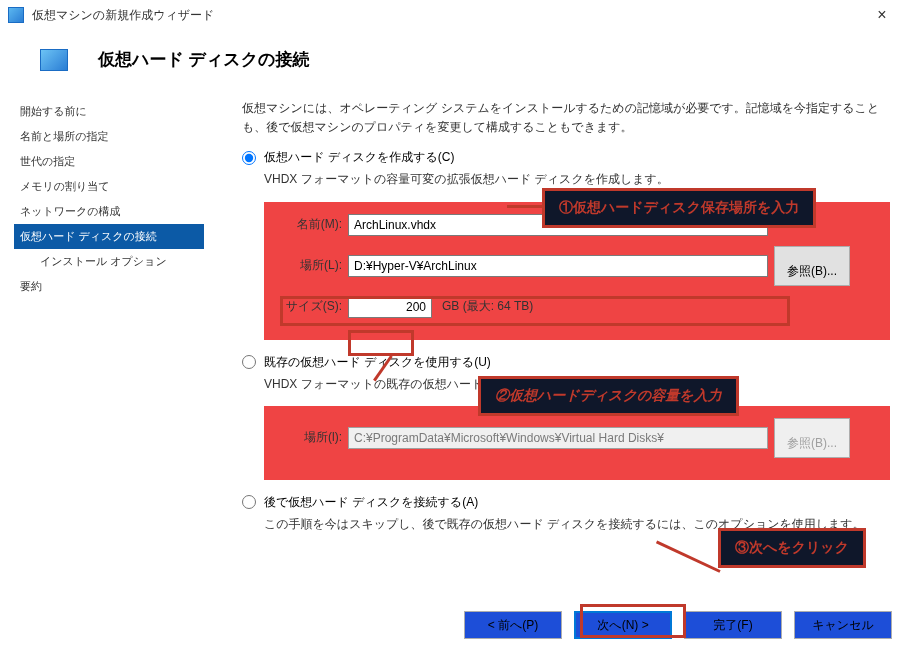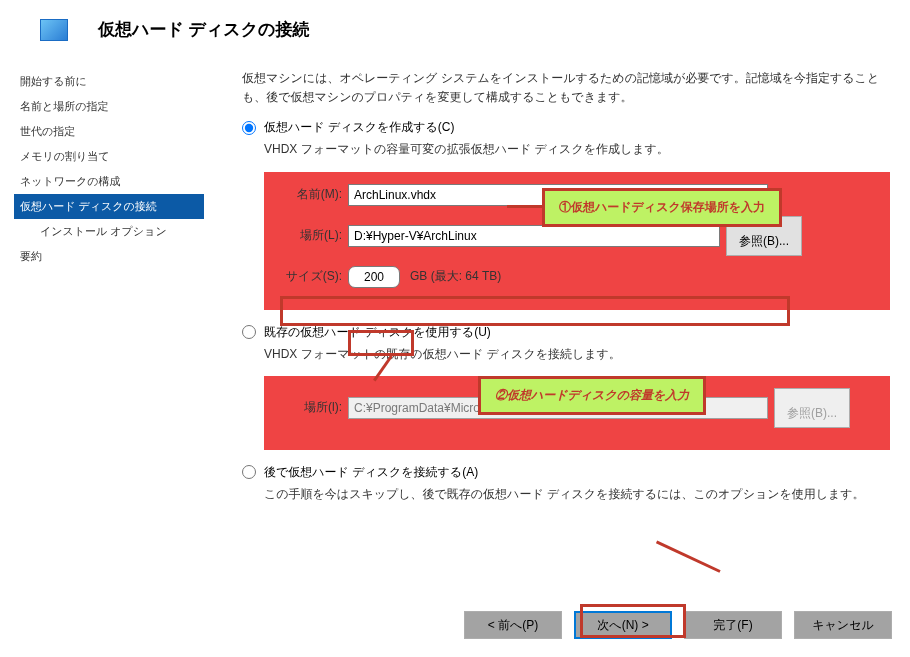--- a/index.html
+++ b/index.html
@@ -27,32 +27,37 @@
   .form-panel { margin-left: 22px; margin-bottom: 14px; padding: 12px 10px; background: #ef4444; }
   .form-row { display: flex; align-items: center; margin-bottom: 10px; gap: 6px; }
   .form-row .lbl { width: 68px; text-align: right; font-size: 12px; color: #333; }
   .form-row input[type=text] { height: 22px; border: 1px solid #7a7a7a; padding: 2px 5px; font-size: 12px; font-family: inherit; }
   .form-row input[disabled] { background: #f0f0f0; color: #7a7a7a; border-color: #a0a0a0; }
   .form-row .after { font-size: 12px; color: #333; margin-left: 4px; }
   .browse-btn { height: 40px; padding: 16px 12px; font-size: 12px; border: 1px solid #adadad; background: #e1e1e1; cursor: pointer; font-family: inherit; }
   .browse-btn[disabled] { color: #a0a0a0; background: #efefef; cursor: default; }
   .disabled-text { color: #7a7a7a; }
   .footer { position: absolute; bottom: 18px; right: 18px; display: flex; gap: 12px; }
-  .footer button { width: 98px; height: 28px; font-size: 12px; border: 1px solid #adadad; background: #a3a3a3; cursor: pointer; font-family: inherit; }
+  .footer button { width: 98px; height: 28px; font-size: 12px; border: 1px solid #adadad; background: #1d4ed8; cursor: pointer; font-family: inherit; }
   .footer button.primary { border: 2px solid #0078d7; }
   
-  .callout { position: absolute; border: 3px solid #c0392b; background: #bef264; color: #c0392b; font-weight: bold; font-size: 12px; padding: 8px 14px; z-index: 20; pointer-events: none; }
+  .callout { position: absolute; border: 3px solid #c0392b; background: #0f172a; color: #c0392b; font-weight: bold; font-size: 14px; padding: 8px 14px; z-index: 20; pointer-events: none; }
   .arrow-line { position: absolute; background: #c0392b; z-index: 15; pointer-events: none; }
   .hl-box { position: absolute; border: 3px solid #c0392b; z-index: 10; pointer-events: none; }
 </style>
 </head>
 <body>
 
 <div class="window">
 
+  <div class="titlebar">
+    <div class="app-icon"></div>
+    <div class="title">仮想マシンの新規作成ウィザード</div>
+    <div class="close">×</div>
+  </div>
 
   <div class="header-row">
     <div class="big-icon"></div>
     <h1>仮想ハード ディスクの接続</h1>
   </div>
 
   <div class="body">
     <div class="sidebar" id="sidebar">
         <div class="sidebar-item">開始する前に</div>
         <div class="sidebar-item">名前と場所の指定</div>
@@ -74,26 +79,26 @@
         </div>
         <div class="radio-desc">VHDX フォーマットの容量可変の拡張仮想ハード ディスクを作成します。</div>
 
         <div class="form-panel">
           <div class="form-row">
             <span class="lbl">名前(M):</span>
             <input type="text" style="width: 420px;" id="name-input" value="ArchLinux.vhdx">
           </div>
           <div class="form-row">
             <span class="lbl">場所(L):</span>
-            <input type="text" style="width: 372px;" id="loc-input" value="D:¥Hyper-V¥ArchLinux">
+            <input type="text" style="width: 420px;" id="loc-input" value="D:¥Hyper-V¥ArchLinux">
             <button class="browse-btn">参照(B)...</button>
           </div>
           <div class="form-row">
             <span class="lbl">サイズ(S):</span>
-            <input type="text" style="width: 52px; text-align: center; border-radius: 7px;" id="size-input" value="200">
+            <input type="text" style="width: 84px; text-align: right;" id="size-input" value="200">
             <span class="after">GB (最大: 64 TB)</span>
           </div>
         </div>
       </div>
 
       <div class="radio-opt">
         <div class="radio-line">
           <input type="radio" name="vhd" style="">
           <label>既存の仮想ハード ディスクを使用する(U)</label>
         </div>
@@ -131,15 +136,16 @@
 
   <div class="hl-box" style="left:580px; top:604px; width:106px; height:34px;"></div>
 
   <div class="callout" style="left:542px; top:188px;">①仮想ハードディスク保存場所を入力</div>
 
   <div class="arrow-line" style="left:507px; top:205px; width:35px; height:3px;"></div>
 
   <div class="callout" style="left:478px; top:376px;font-style:italic;">②仮想ハードディスクの容量を入力</div>
   <div class="arrow-line" style="left:390px; top:356px; width:3px; height:30px; transform: rotate(35deg); transform-origin: top;"></div>
 
+  <div class="callout" style="left:718px; top:528px;">③次へをクリック</div>
   <div class="arrow-line" style="left:650px; top:570px; width:70px; height:3px; transform: rotate(25deg); transform-origin: right;"></div>
 
 </div>
 
 </body></html>

